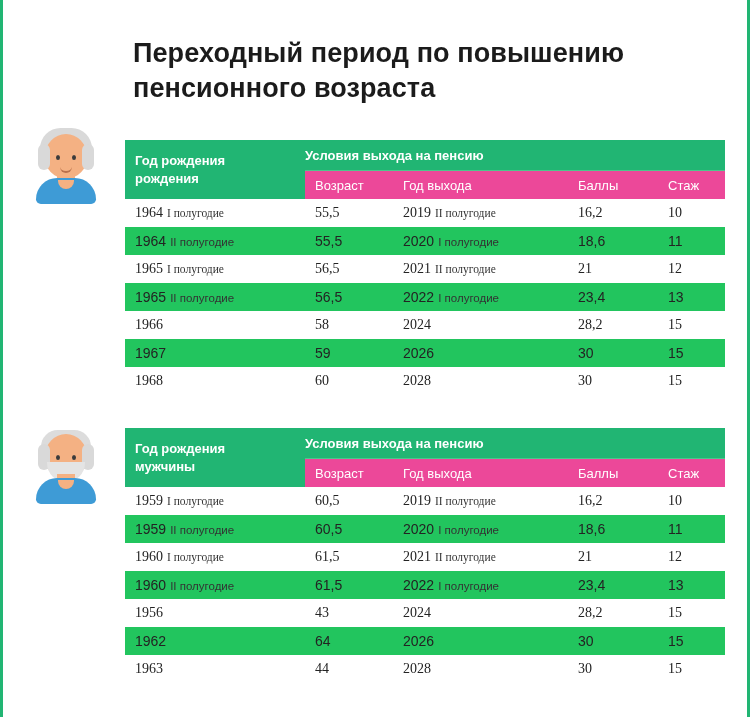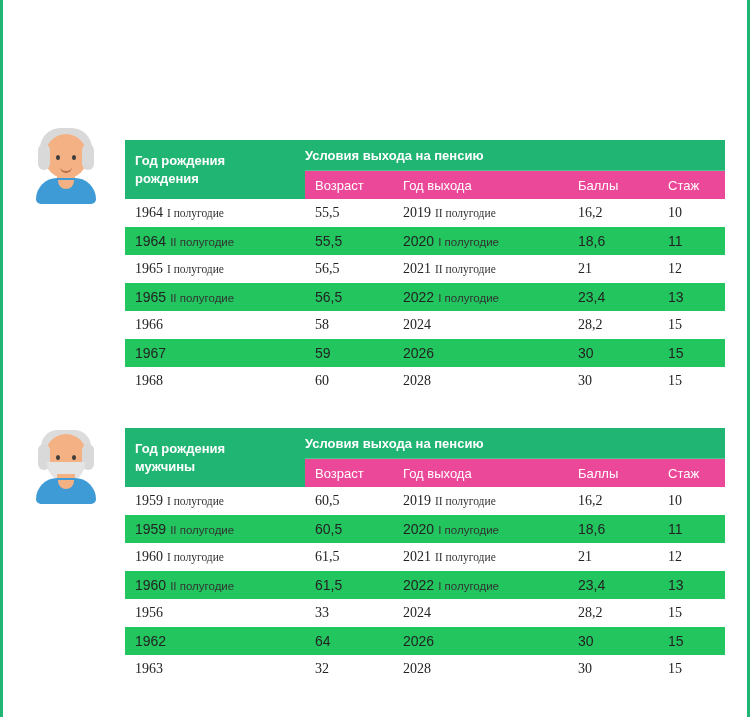--- a/index.html
+++ b/index.html
@@ -180,20 +180,21 @@
   .col-age   { width: 88px; }
   .col-year  { width: 175px; }
   .col-score { width: 90px; }
   .col-exp   { width: 67px; }
 </style>
 </head>
 <body>
 
 <div class="page">
 
+  <div class="title">Переходный период по повышению пенсионного возраста</div>
 
   <div class="avatar women">
     <div class="av-hair"></div>
     <div class="av-head"></div>
     <div class="av-sidehair-l"></div>
     <div class="av-sidehair-r"></div>
     <div class="av-eye l"></div>
     <div class="av-eye r"></div>
     <div class="av-mouth"></div>
     <div class="av-neck"></div>
@@ -340,35 +341,35 @@
           </tr>
           <tr class="alt">
             <td>1960<span class="half">II полугодие</span></td>
             <td>61,5</td>
             <td>2022<span class="half">I полугодие</span></td>
             <td>23,4</td>
             <td>13</td>
           </tr>
           <tr class="plain">
             <td>1956</td>
-            <td>33</td>
+            <td>43</td>
             <td>2024</td>
             <td>28,2</td>
             <td>15</td>
           </tr>
           <tr class="alt">
             <td>1962</td>
             <td>64</td>
             <td>2026</td>
             <td>30</td>
             <td>15</td>
           </tr>
           <tr class="plain">
             <td>1963</td>
-            <td>32</td>
+            <td>44</td>
             <td>2028</td>
             <td>30</td>
             <td>15</td>
           </tr>
         </tbody>
     </table>
   </div>
 
 </div>
 

